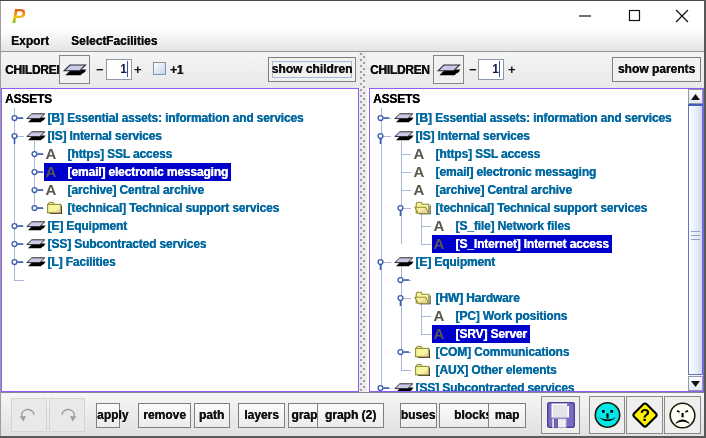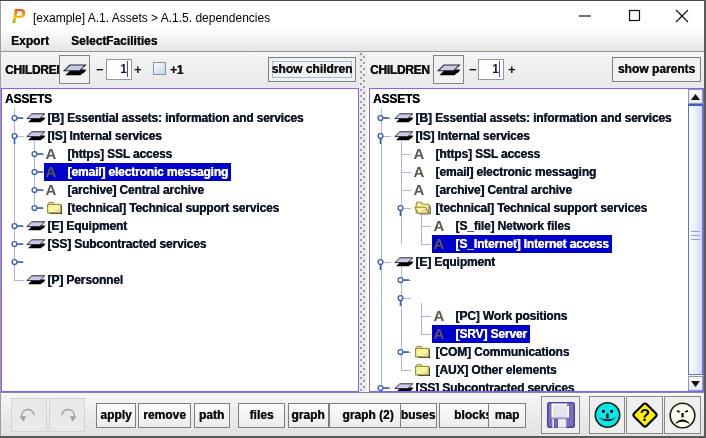--- a/index.html
+++ b/index.html
@@ -33,38 +33,37 @@
   background-image:radial-gradient(circle at 1px 1px,#8f8f8f 0.65px,transparent 1px),radial-gradient(circle at 1px 1px,#8f8f8f 0.65px,transparent 1px);
   background-size:10px 6px,10px 6px; background-position:3px 1px,6px 4px; }
 
 .tree { top:88px; height:304px; background:#fff; border:1px solid #8b5cf6; overflow:hidden; }
 .tl { position:absolute; background:#a9b8d8; }
 .thead { position:absolute; left:3px; font-size:12px; font-weight:bold; color:#000; letter-spacing:-0.2px; text-shadow:0.35px 0 0 currentColor; }
 .rw { position:absolute; height:18px; display:flex; align-items:center; padding:0 3px 0 2px; }
 .rw .islot { display:inline-block; width:22px; position:relative; height:18px; flex:none; }
 .rw .ics { position:absolute; left:0; }
 .rw .ica { position:absolute; left:0px; top:1.5px; font-size:15px; font-weight:bold; color:#5a574e; line-height:15px; }
-.rw .lbl { font-size:12px; font-weight:bold; color:#0f172a; white-space:nowrap; letter-spacing:-0.15px; text-shadow:0.35px 0 0 currentColor; }
+.rw .lbl { font-size:12px; font-weight:bold; color:#0369a1; white-space:nowrap; letter-spacing:-0.15px; text-shadow:0.35px 0 0 currentColor; }
 .rw.sel { background:#0000cc; }
 .rw.sel .lbl { color:#fff; }
 
 #sbar { position:absolute; left:318px; top:0; width:15px; height:302px; background:#f2f2f2; }
 .sbtn { position:absolute; left:0; width:15px; height:15px; background:linear-gradient(#fbfcfe,#e2e8f2); border:1px solid #8e99a9; display:flex; align-items:center; justify-content:center; }
 #sthumb { position:absolute; left:0; top:15px; width:15px; height:271px; border:1px solid #5b79c0; border-top:2px solid #3d5fb5; background:linear-gradient(90deg,#fbfcff 0%,#e8eefa 55%,#ccd9f0 100%); }
 .grip { position:absolute; left:2px; width:9px; height:1px; background:#8fa3cf; }
 
 #bbar { left:1px; top:392px; width:703px; height:44px; background:linear-gradient(#f6f6f6,#e1e1e1); border-top:1px solid #7f8a95; }
 .ubtn { position:absolute; top:5px; width:36px; height:34px; background:#e9e9e9; border:1px solid #d4d4d4; display:flex; align-items:center; justify-content:center; }
 .bb { position:absolute; top:10px; height:25px; border:1px solid #7f7f7f; background:linear-gradient(#fbfbfb,#ececec); font-size:12px; font-weight:bold; color:#111; text-align:center; line-height:23px; text-shadow:0.35px 0 0 currentColor; }
 .ibtn { position:absolute; top:3px; height:38px; border:1px solid #8a8a8a; background:#efefef; display:flex; align-items:center; justify-content:center; }
 </style></head>
 <body>
 <div class="abs" id="title">
   <span id="plogo">P</span>
-  <span id="ttext">[example] A.1. Assets &gt; A.1.5. dependencies</span>
   <svg class="wbtn" style="left:575px" width="24" height="29">
       <line x1="3" y1="15" x2="15" y2="15" stroke="#111" stroke-width="1.2"></line>
     </svg>
   <svg class="wbtn" style="left:623px" width="24" height="29">
       <rect x="5.5" y="9.5" width="10" height="10" fill="none" stroke="#111" stroke-width="1.2"></rect>
     </svg>
   <svg class="wbtn" style="left:670px" width="24" height="29">
       <path d="M5,9 L17,21 M17,9 L5,21" stroke="#111" stroke-width="1.2"></path>
     </svg>
 </div>
@@ -246,31 +245,31 @@
         <span class="ics" style="top:3.5px">
           <svg width="20" height="11" viewBox="0 0 20 11" style="display:block">
             <path d="M2,10.2 L6.8,5.6 L19.6,5.6 L14.8,10.2 Z" fill="#000"></path>
             <path d="M15,6.6 L19.2,6.6 L16.8,8.9 Z" fill="#000"></path>
             <path d="M0.8,6.6 L5.8,1.8 L18.8,1.8 L13.8,6.6 Z" fill="#c9c9e8" stroke="#2a2a33" stroke-width="1"></path>
           </svg>
         </span>
       </span>
       <span class="lbl">[SS] Subcontracted services</span>
     </div>
-<div class="rw" style="left:21.5px;top:181.5px">
-      <span class="islot">
-        <span class="ics" style="top:3.5px">
-          <svg width="20" height="11" viewBox="0 0 20 11" style="display:block">
-            <path d="M2,10.2 L6.8,5.6 L19.6,5.6 L14.8,10.2 Z" fill="#000"></path>
-            <path d="M15,6.6 L19.2,6.6 L16.8,8.9 Z" fill="#000"></path>
-            <path d="M0.8,6.6 L5.8,1.8 L18.8,1.8 L13.8,6.6 Z" fill="#c9c9e8" stroke="#2a2a33" stroke-width="1"></path>
-          </svg>
-        </span>
-      </span>
-      <span class="lbl">[P] Personnel</span>
+<div class="rw" style="left:21.5px;top:163.5px">
+      <span class="islot">
+        <span class="ics" style="top:3.5px">
+          <svg width="20" height="11" viewBox="0 0 20 11" style="display:block">
+            <path d="M2,10.2 L6.8,5.6 L19.6,5.6 L14.8,10.2 Z" fill="#000"></path>
+            <path d="M15,6.6 L19.2,6.6 L16.8,8.9 Z" fill="#000"></path>
+            <path d="M0.8,6.6 L5.8,1.8 L18.8,1.8 L13.8,6.6 Z" fill="#c9c9e8" stroke="#2a2a33" stroke-width="1"></path>
+          </svg>
+        </span>
+      </span>
+      <span class="lbl">[L] Facilities</span>
     </div>
 </div>
 <div class="abs tree" style="left:369px;width:335px">
   <div class="thead" style="top:3px">ASSETS</div>
 <div class="tl" style="left:10.5px;top:19px;width:1px;height:279.5px"></div>
 <div class="tl" style="left:30.5px;top:52px;width:1px;height:102.5px"></div>
 <div class="tl" style="left:50.5px;top:124px;width:1px;height:30.5px"></div>
 <div class="tl" style="left:30.5px;top:178px;width:1px;height:102.5px"></div>
 <div class="tl" style="left:50.5px;top:214px;width:1px;height:30.5px"></div>
 <div class="tl" style="left:10.5px;top:28.5px;width:10.0px;height:1px"></div>
@@ -409,20 +408,33 @@
         <span class="ics" style="top:3.5px">
           <svg width="20" height="11" viewBox="0 0 20 11" style="display:block">
             <path d="M2,10.2 L6.8,5.6 L19.6,5.6 L14.8,10.2 Z" fill="#000"></path>
             <path d="M15,6.6 L19.2,6.6 L16.8,8.9 Z" fill="#000"></path>
             <path d="M0.8,6.6 L5.8,1.8 L18.8,1.8 L13.8,6.6 Z" fill="#c9c9e8" stroke="#2a2a33" stroke-width="1"></path>
           </svg>
         </span>
       </span>
       <span class="lbl">[E] Equipment</span>
     </div>
+<div class="rw" style="left:41.5px;top:199.5px">
+      <span class="islot">
+        <span class="ics" style="top:2px">
+          <svg width="18" height="14" viewBox="0 0 18 14" style="display:block">
+            <path d="M4.5,12.5 H15.7 V4.5 H16.5 V13.3 H5.2 Z" fill="#000"></path>
+            <path d="M2.2,3.2 L3.1,1.2 L7.2,1.2 L8.1,3.2 L14.8,3.2 L14.8,12 L2.2,12 Z" fill="#f7f6a0" stroke="#8e8e33" stroke-width="1.1"></path>
+            <path d="M1,6.2 L11.6,6.2 L14.6,12.2 L4,12.2 Z" fill="#f6efa2" stroke="#8e8e33" stroke-width="1.1"></path>
+            <path d="M13,11.5 L11.2,7.2 L6,11.5 Z" fill="#f3c9a6" opacity="0.8"></path>
+          </svg>
+        </span>
+      </span>
+      <span class="lbl">[HW] Hardware</span>
+    </div>
 <div class="rw" style="left:61.5px;top:217.5px">
       <span class="islot">
         <span class="ica">A</span>
       </span>
       <span class="lbl">[PC] Work positions</span>
     </div>
 <div class="rw sel" style="left:61.5px;top:235.5px">
       <span class="islot">
         <span class="ica">A</span>
       </span>
@@ -490,26 +502,26 @@
         <path d="M5,13 A6.2,5.8 0 1 1 16,9" fill="none" stroke="#a0a0a0" stroke-width="1.4"></path>
         <path d="M1.5,10.5 L8,10 L5.5,15.5 Z" fill="#a0a0a0"></path>
       </svg>
     </div>
   <div class="ubtn" style="left:48px">
       <svg width="22" height="18" viewBox="0 0 22 18">
         <path d="M17,13 A6.2,5.8 0 1 0 6,9" fill="none" stroke="#a0a0a0" stroke-width="1.4"></path>
         <path d="M20.5,10.5 L14,10 L16.5,15.5 Z" fill="#a0a0a0"></path>
       </svg>
     </div>
-<div class="bb" style="left:95px;width:40px">apply</div>
+<div class="bb" style="left:95px;width:24px">apply</div>
 <div class="bb" style="left:137px;width:53px">remove</div>
 <div class="bb" style="left:192.5px;width:36px">path</div>
-<div class="bb" style="left:237px;width:47px">files</div>
+<div class="bb" style="left:237px;width:47px">layers</div>
 <div class="bb" style="left:286.5px;width:41px">graph</div>
-<div class="bb" style="left:328px;width:78px">graph (2)</div>
+<div class="bb" style="left:316px;width:67px">graph (2)</div>
 <div class="bb" style="left:398.5px;width:37px">buses</div>
 <div class="bb" style="left:438px;width:68px">blocks</div>
 <div class="bb" style="left:487px;width:38px">map</div>
   <div class="ibtn" style="left:540px;width:39px">
       <svg width="28" height="26" viewBox="0 0 28 26">
     <rect x="0.7" y="0.7" width="26.6" height="24.6" rx="1.5" fill="#7a6cc2" stroke="#4f4398" stroke-width="1.4"></rect>
     <rect x="4.5" y="1.5" width="17.5" height="14" fill="#ffffff"></rect>
     <g stroke="#c3c3d0" stroke-width="0.9">
           <line x1="6" y1="4" x2="20.5" y2="4"></line>
           <line x1="6" y1="6" x2="20.5" y2="6"></line>

